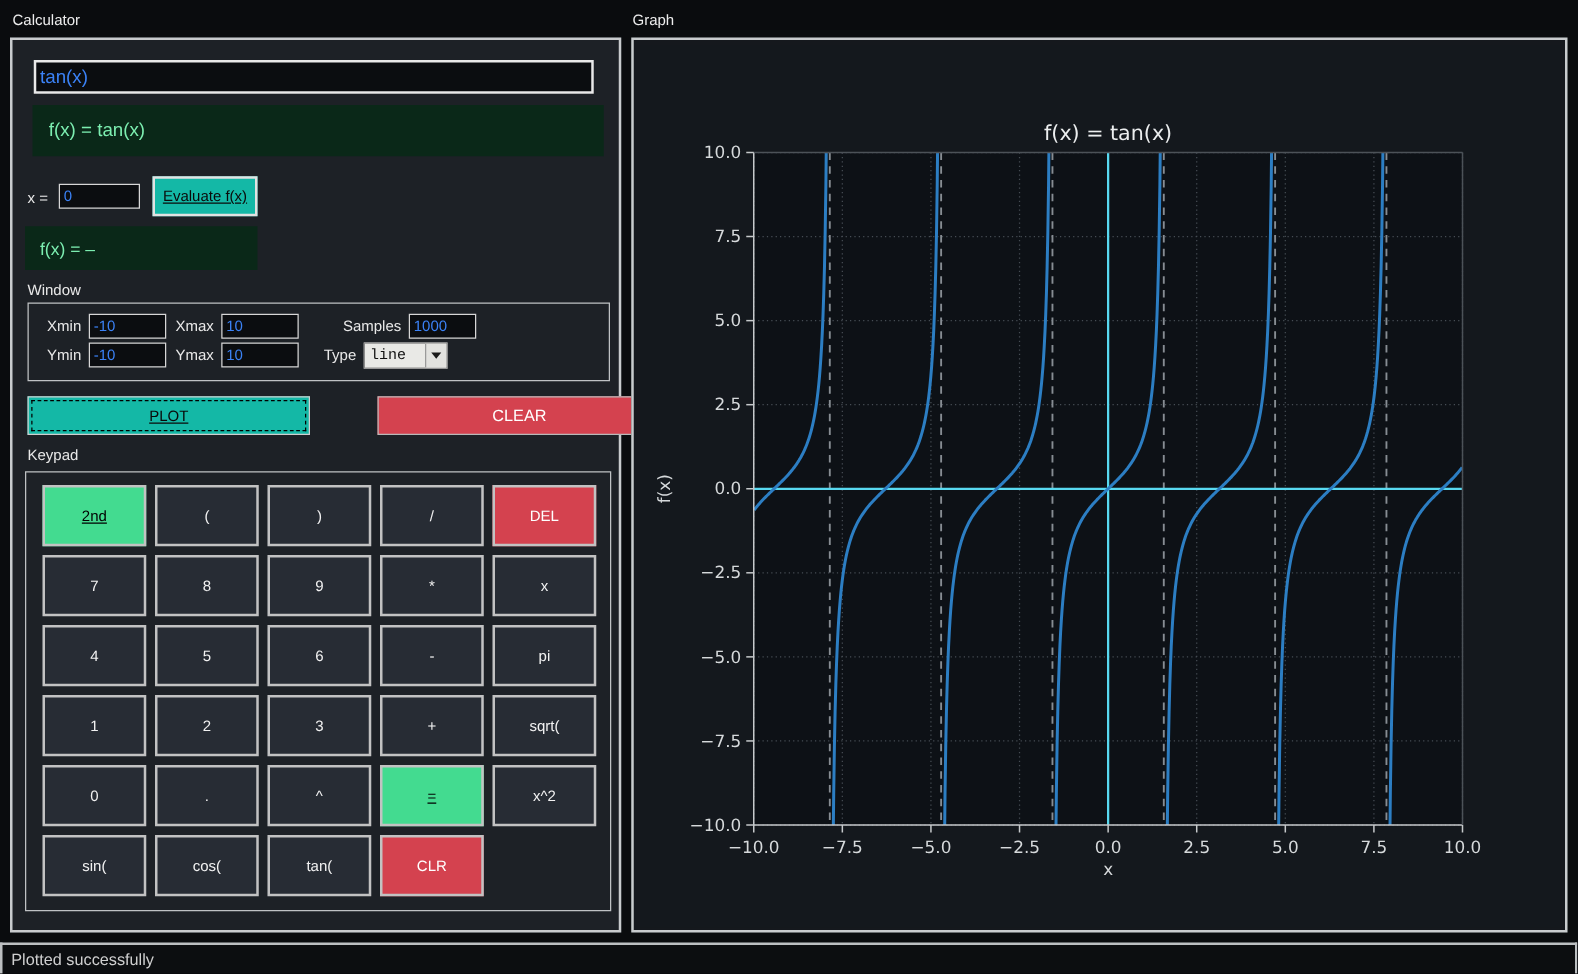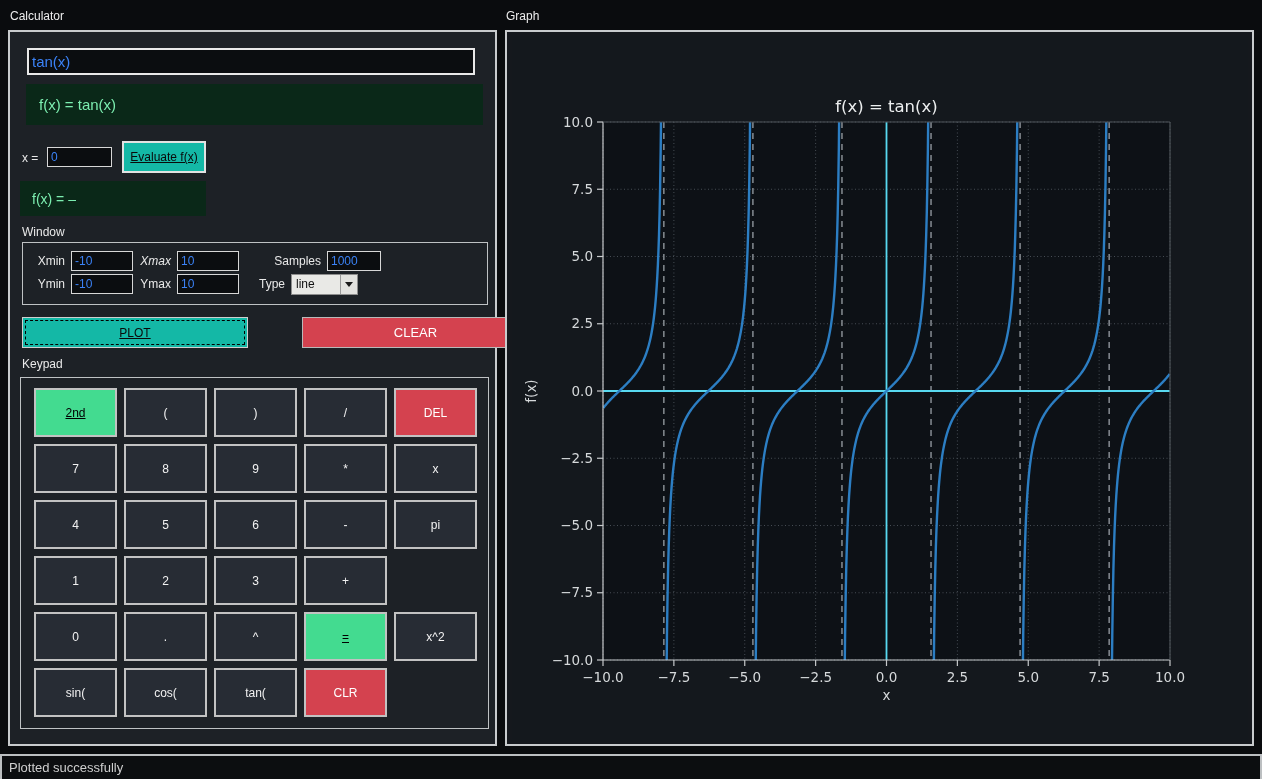--- a/index.html
+++ b/index.html
@@ -43,21 +43,21 @@
   .sub-frame{position:absolute;border:1px solid #bfc2c4;}
   .window-frame{left:12px;top:210px;width:466px;height:63px;}
   .keypad-frame{left:10px;top:345px;width:469px;height:352px;}
 
   .wfield{position:absolute;height:20px;display:flex;align-items:center;}
   .wfield .wlabel{display:inline-block;text-align:right;margin-right:6px;color:#e9e9e9;}
   .wfield .entry{position:static;height:20px;}
 
   .combo{
     width:67px;height:21px;background:#e9e9e6;border:1px solid #8d8d8d;
-    display:flex;align-items:center;color:#111;font-size:12px;
+    display:flex;align-items:center;color:#111;font-size:12px;font-family:Liberation Mono, monospace;
   }
   .combo .combo-text{flex:1;padding-left:4px;}
   .combo .combo-arrow{
     width:17px;height:100%;border-left:1px solid #9a9a9a;background:#e2e2df;
     display:flex;align-items:center;justify-content:center;
   }
   .combo .combo-arrow span{
     width:0;height:0;border-left:4px solid transparent;border-right:4px solid transparent;
     border-top:5px solid #1a1a1a;display:block;
   }
@@ -103,21 +103,21 @@
     </div>
 
     <div class="lbl" style="left:12px;top:193px;">Window</div>
 
     <div class="sub-frame window-frame">
       <div class="wfield" style="left:8px;top:8px;">
         <span class="wlabel" style="width:34px;">Xmin</span>
         <input class="entry" style="width: 62px;" type="text" value="-10">
       </div>
       <div class="wfield" style="left:114px;top:8px;">
-        <span class="wlabel" style="width:34px;font-style:italic;">Xmax</span>
+        <span class="wlabel" style="width:34px;">Xmax</span>
         <input class="entry" style="width: 62px;" type="text" value="10">
       </div>
       <div class="wfield" style="left:212px;top:8px;margin-left:36px;">
         <span class="wlabel" style="width:50px;">Samples</span>
         <input class="entry" style="width: 54px;" type="text" value="1000">
       </div>
       <div class="wfield" style="left:8px;top:31px;">
         <span class="wlabel" style="width:34px;">Ymin</span>
         <input class="entry" style="width: 62px;" type="text" value="-10">
       </div>
@@ -154,20 +154,21 @@
         <div class="keypad-btn" style="left: 373px; top: 66px;">x</div>
         <div class="keypad-btn" style="left: 13px; top: 122px;">4</div>
         <div class="keypad-btn" style="left: 103px; top: 122px;">5</div>
         <div class="keypad-btn" style="left: 193px; top: 122px;">6</div>
         <div class="keypad-btn" style="left: 283px; top: 122px;">-</div>
         <div class="keypad-btn" style="left: 373px; top: 122px;">pi</div>
         <div class="keypad-btn" style="left: 13px; top: 178px;">1</div>
         <div class="keypad-btn" style="left: 103px; top: 178px;">2</div>
         <div class="keypad-btn" style="left: 193px; top: 178px;">3</div>
         <div class="keypad-btn" style="left: 283px; top: 178px;">+</div>
+        <div class="keypad-btn" style="left: 373px; top: 178px;">sqrt(</div>
         <div class="keypad-btn" style="left: 13px; top: 234px;">0</div>
         <div class="keypad-btn" style="left: 103px; top: 234px;">.</div>
         <div class="keypad-btn" style="left: 193px; top: 234px;">^</div>
         <div class="keypad-btn green" style="left: 283px; top: 234px;">=</div>
         <div class="keypad-btn" style="left: 373px; top: 234px;">x^2</div>
         <div class="keypad-btn" style="left: 13px; top: 290px;">sin(</div>
         <div class="keypad-btn" style="left: 103px; top: 290px;">cos(</div>
         <div class="keypad-btn" style="left: 193px; top: 290px;">tan(</div>
         <div class="keypad-btn red" style="left: 283px; top: 290px;">CLR</div>
       </div>

